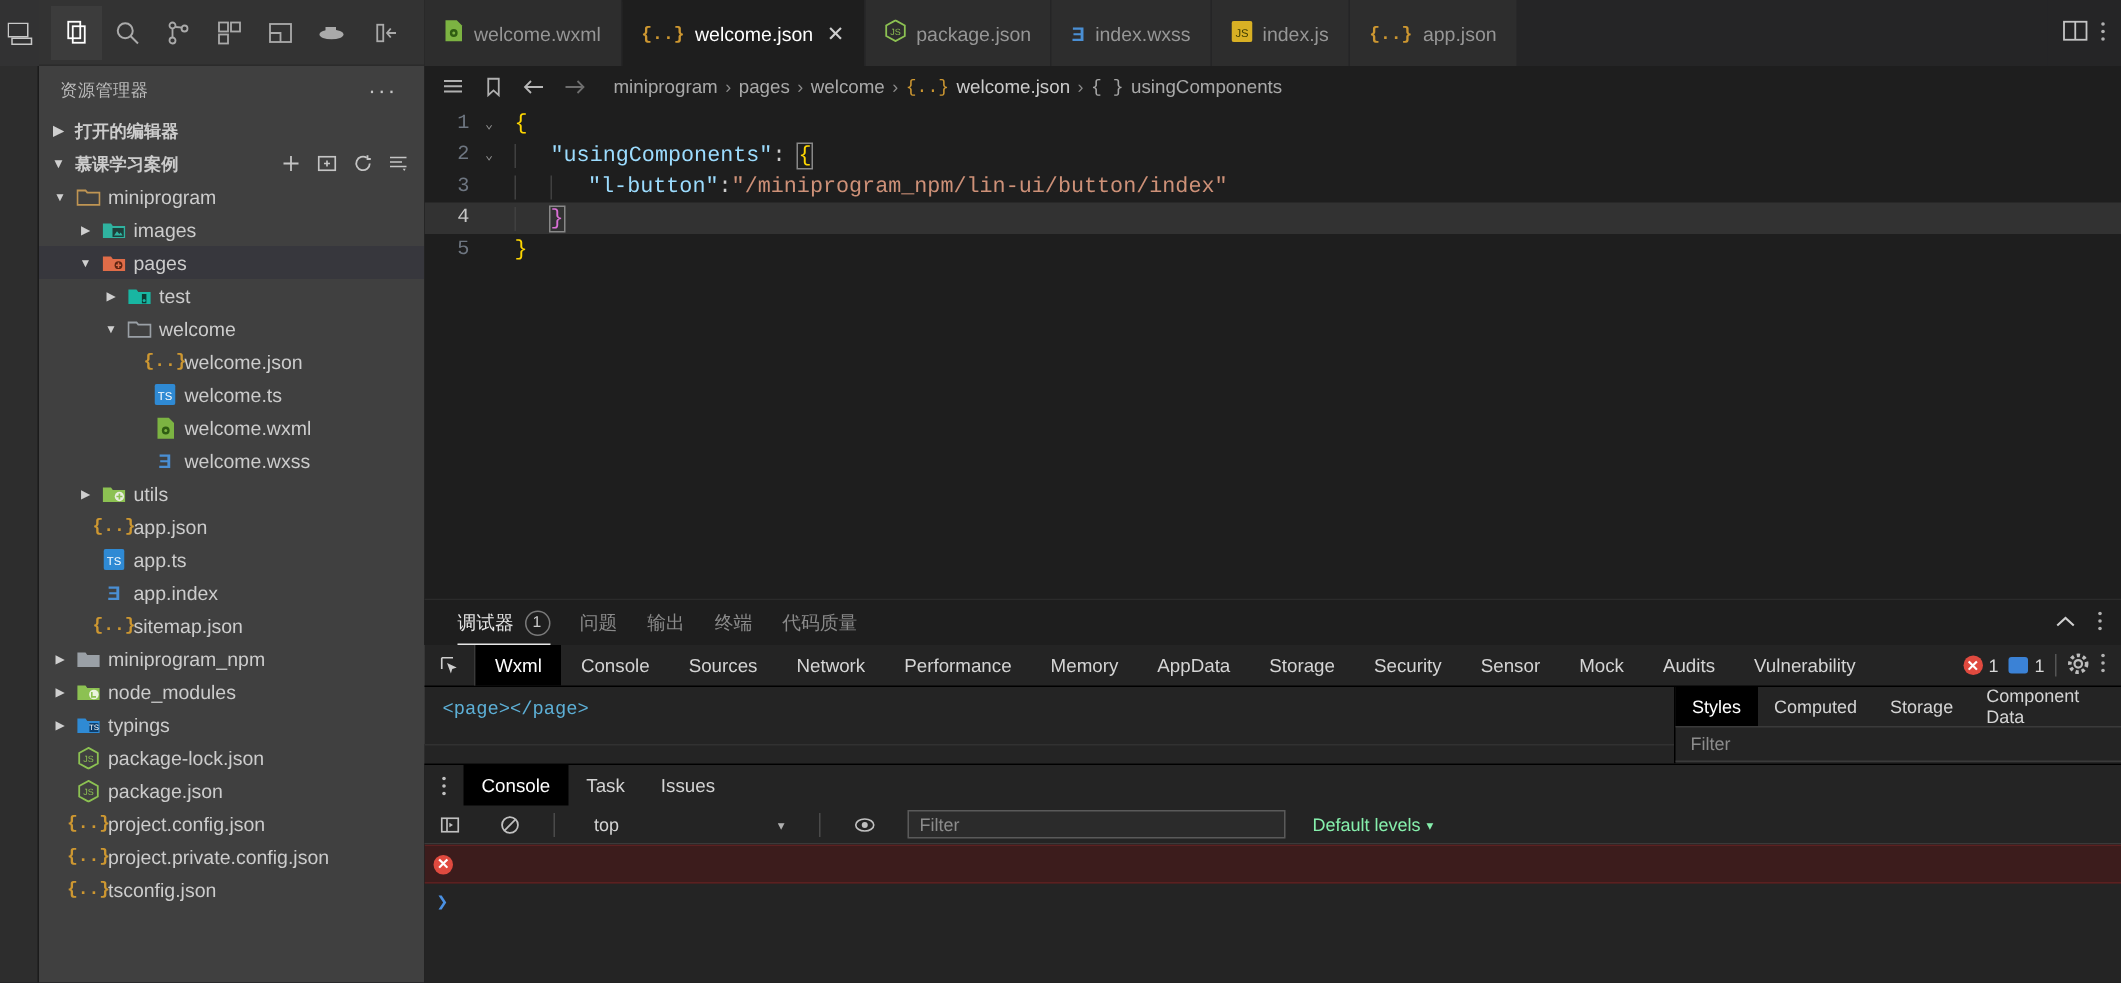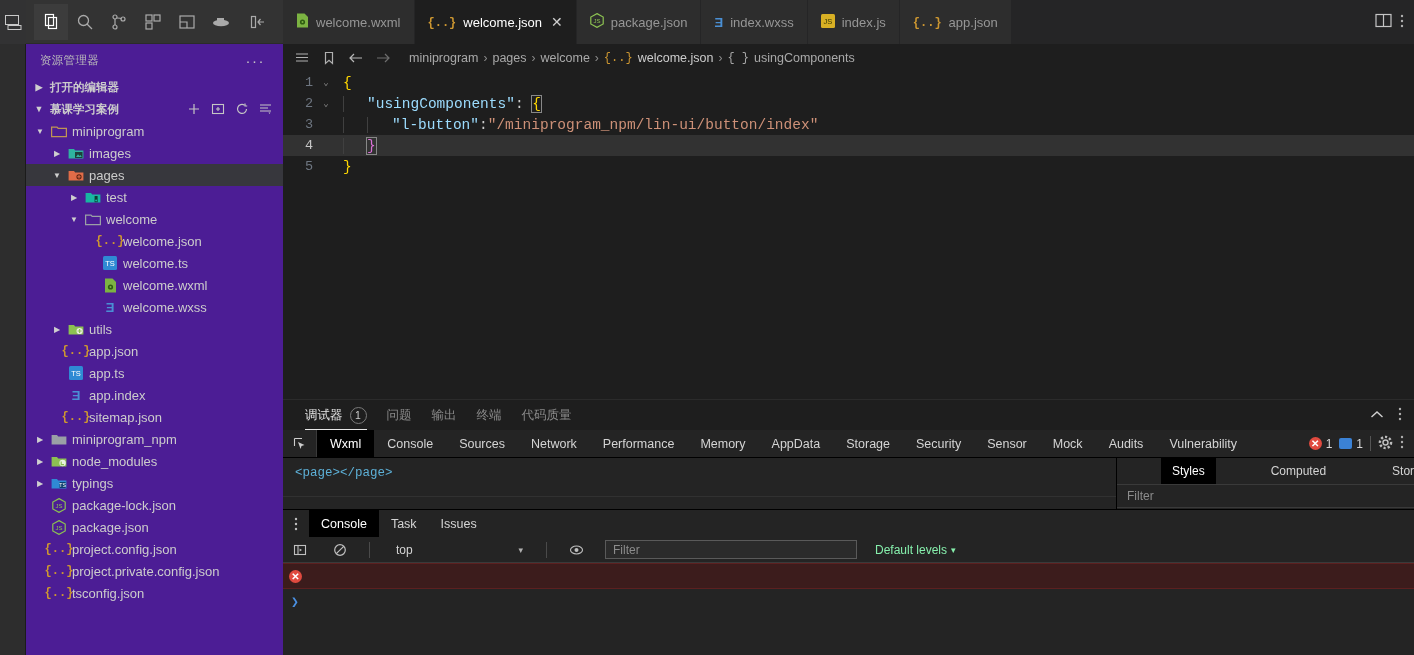--- a/index.html
+++ b/index.html
@@ -17,21 +17,21 @@
   .leftstrip {
     width: 26px; height: 655px; background: #2d2d2d;
     border-right: 1px solid #1b1b1b; flex: 0 0 26px;
   }
   .leftstrip .simicon {
     width: 26px; height: 44px; display: flex; align-items: center; justify-content: center;
     background: #323233;
   }
 
   
-  .sidebar { width: 257px; flex: 0 0 257px; height: 655px; background: #4c1d95; display: flex; flex-direction: column; }
+  .sidebar { width: 257px; flex: 0 0 257px; height: 655px; background: #404040; display: flex; flex-direction: column; }
   .sb-actionbar {
     height: 44px; background: #333333; display: flex; align-items: center;
     padding: 0 8px; gap: 0px; border-bottom: 1px solid #2b2b2b;
   }
   .sb-actionbar .act {
     width: 34px; height: 36px; display: flex; align-items: center; justify-content: center;
     opacity: .82; cursor: pointer;
   }
   .sb-actionbar .act.active { background: #3c3c3c; opacity: 1; }
   .sb-actionbar .spacer { flex: 1; }
@@ -128,21 +128,21 @@
   .err-pill { display: flex; align-items: center; gap: 4px; font-size: 12px; color: #d8d8d8; }
   .err-dot { width: 13px; height: 13px; border-radius: 50%; background: #e04a3f; color: #fff; font-size: 10px; display: flex; align-items: center; justify-content: center; font-weight: bold;}
   .msg-sq { width: 13px; height: 11px; border-radius: 2px; background: #3b82d6; }
 
   .dt-body { flex: 1; display: flex; min-height: 0; }
   .dt-left { flex: 1; background: #242424; min-width: 0; display:flex; flex-direction:column;}
   .wxml-content { padding: 8px 0 0 12px; font-family: "Liberation Mono", monospace; font-size: 12.5px; color: #5db0d7; height: 38px;}
   .wxml-blank { flex:1; background:#242424; border-top:1px solid #313131;}
   .dt-right-pane { width: 298px; flex: 0 0 298px; background: #242424; border-left: 1px solid #000; display: flex; flex-direction: column; }
   .styles-tabs { height: 26px; display: flex; align-items: stretch; }
-  .stab { padding: 12px 11px; display: flex; align-items: center; font-size: 12px; color: #d4d4d4; cursor: pointer; margin-left: 44px; }
+  .stab { padding: 12px 11px; display: flex; align-items: center; font-size: 12px; color: #d4d4d4; cursor: pointer; }
   .stab.active { background: #000; color: #fff; }
   .styles-filter { height: 24px; display: flex; align-items: center; border-top: 1px solid #3a3a3a; border-bottom: 1px solid #3a3a3a; }
   .styles-filter .fbox { flex: 1; padding-left: 10px; color: #8c8c8c; font-size: 12px; }
   .styles-filter .cls { padding: 0 9px; font-size: 12px; color: #dcdcdc; font-family: "Liberation Mono", monospace; border-left: 1px solid #3a3a3a; margin-top: 48px;}
 
   
   .drawer { height: 146px; flex: 0 0 146px; background: #242424; border-top: 1px solid #000; display: flex; flex-direction: column; }
   .drawer-tabs { height: 27px; display: flex; align-items: stretch; }
   .drawer-tabs .kebab { width: 26px; display: flex; align-items: center; justify-content: center; color: #c0c0c0; font-size: 14px; cursor: pointer; }
   .drtab { padding: 0 12px; display: flex; align-items: center; font-size: 12.5px; color: #d4d4d4; cursor: pointer; }

